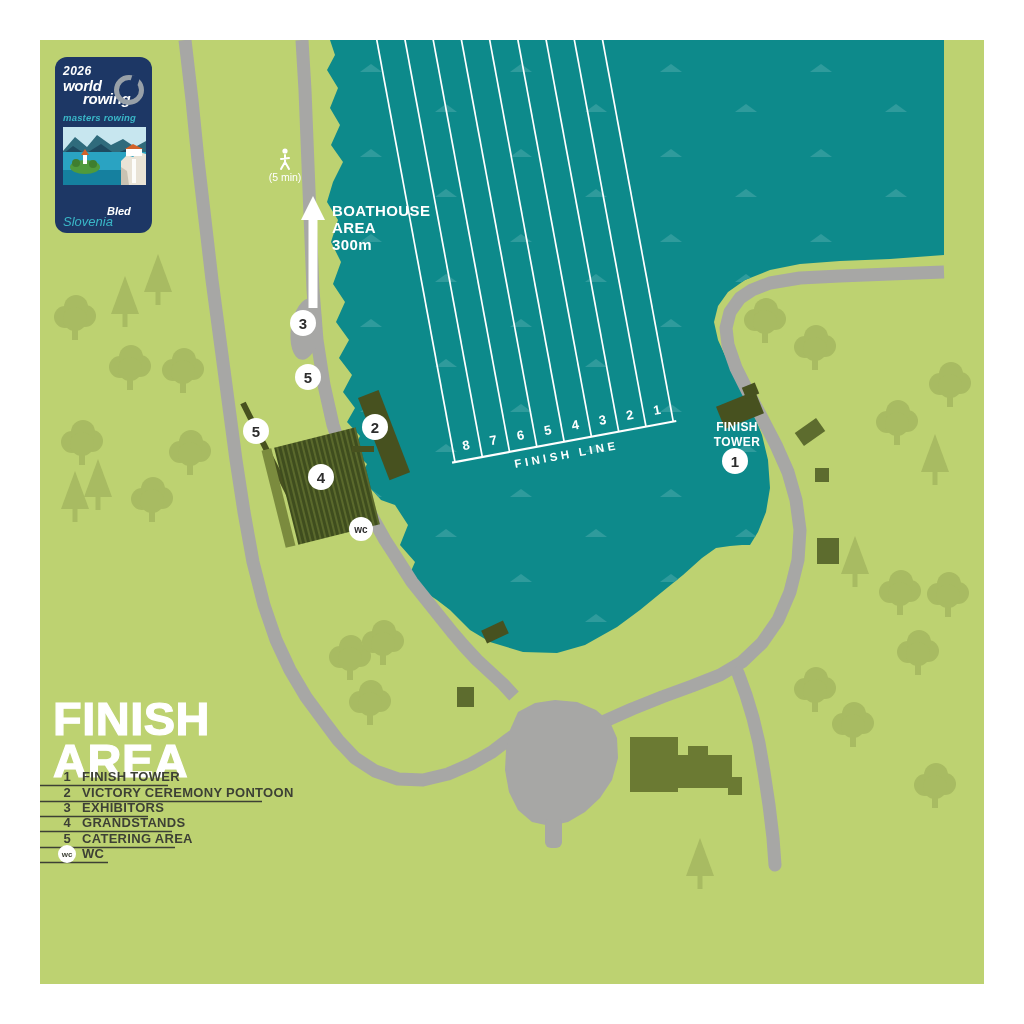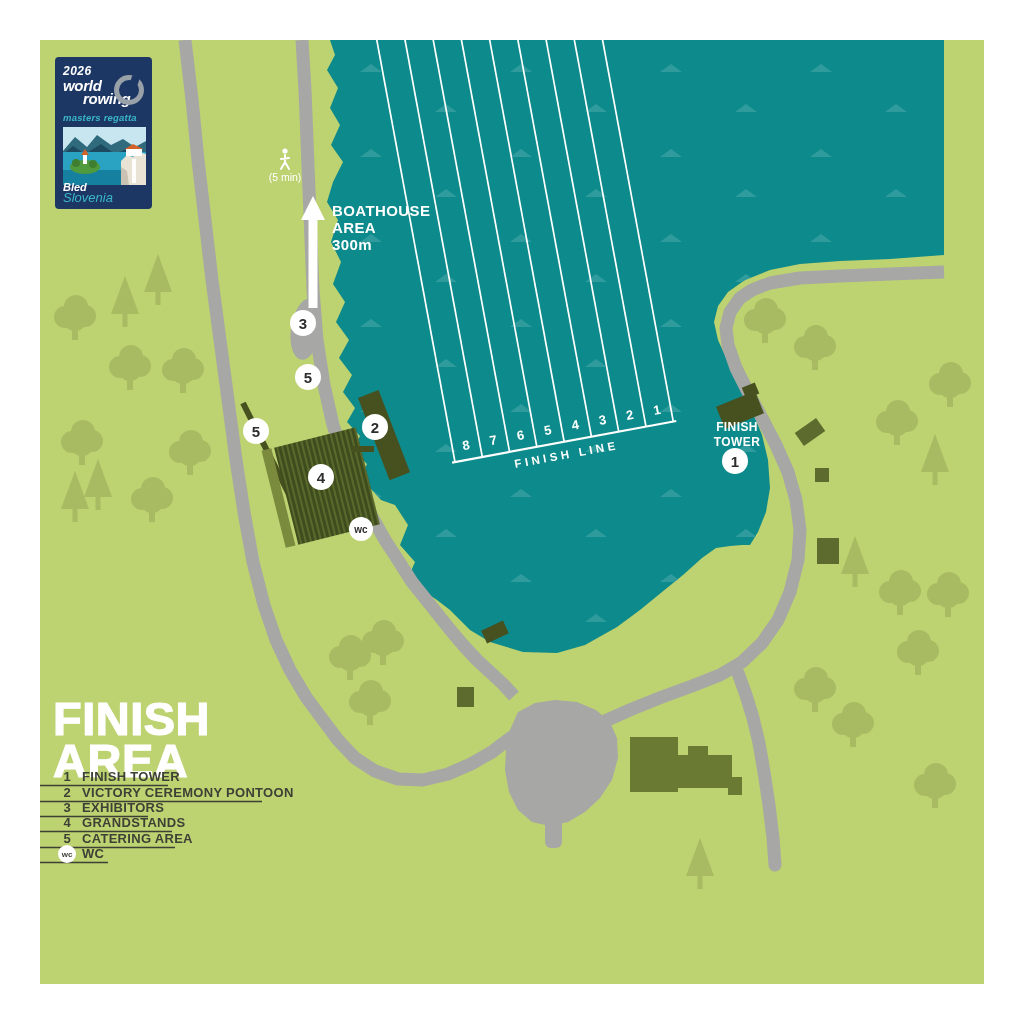--- a/index.html
+++ b/index.html
@@ -2,32 +2,32 @@
 <html><head>
 <meta charset="utf-8">
 <style>
   html,body{margin:0;padding:0;}
   body{width:1024px;height:1024px;background:#ffffff;font-family:"Liberation Sans",sans-serif;}
   .page{position:relative;width:1024px;height:1024px;background:#ffffff;overflow:hidden;}
   .map{position:absolute;left:40px;top:40px;width:944px;height:944px;background:#bdd271;overflow:hidden;}
   .map-svg{display:block;width:944px;height:944px;}
 
   
-  .badge{position:absolute;left:15px;top:17px;width:97px;height:152px;background:#1d3765;border-radius:4px;
+  .badge{position:absolute;left:15px;top:17px;width:97px;height:176px;background:#1d3765;border-radius:12px;
          box-sizing:border-box;padding:7px 7px 6px 8px;color:#fff;overflow:hidden;}
   .b-year{font-size:12px;font-weight:bold;font-style:italic;letter-spacing:.5px;}
   .b-logo{position:relative;margin-top:1px;height:30px;}
   .b-world{font-size:15px;font-weight:bold;font-style:italic;line-height:13px;letter-spacing:-.3px;}
   .b-rowing{font-size:15px;font-weight:bold;font-style:italic;line-height:13px;margin-left:20px;letter-spacing:-.3px;}
   .b-ring{position:absolute;top:-4px;right:1px;width:20px;height:20px;border:5px solid #98a0a8;border-radius:50%;}
   .b-ring-gap{position:absolute;width:8px;height:8px;background:#1d3765;top:-4px;right:0px;transform:rotate(18deg);}
   .b-event{font-size:9.5px;font-weight:bold;font-style:italic;color:#3ab7c8;margin-top:3px;letter-spacing:.2px;}
   .b-illus{margin-top:4px;}
   .b-loc{position:absolute;left:8px;bottom:7px;}
-  .b-bled{font-size:11px;font-weight:bold;font-style:italic;color:#ffffff;line-height:11px;}
+  .b-bled{font-size:11px;font-weight:bold;font-style:italic;color:#ffffff;line-height:11px;margin-left:44px;}
   .b-slov{font-size:13px;font-style:italic;color:#3ab7c8;line-height:9px;}
 
   
   text{font-family:"Liberation Sans",sans-serif;}
   .lane-num{font-size:13px;font-weight:bold;fill:#ffffff;text-anchor:middle;}
   .finish-line-text{font-size:11.5px;font-weight:bold;fill:#ffffff;text-anchor:middle;letter-spacing:3.5px;}
   .boathouse-text{font-size:15px;font-weight:bold;fill:#ffffff;letter-spacing:.4px;}
   .walk-text{font-size:10.5px;fill:#ffffff;text-anchor:middle;}
   .tower-label{font-size:12px;font-weight:bold;fill:#ffffff;text-anchor:middle;letter-spacing:.4px;}
   .marker-num{font-size:15px;font-weight:bold;fill:#2d2d2d;text-anchor:middle;}
@@ -257,21 +257,21 @@
 
     <div class="badge">
       <div class="b-year">2026</div>
       <div class="b-logo">
         <div class="b-world">world</div>
         <div class="b-rowing">rowing</div>
         <div class="b-ring">
             <span class="b-ring-gap"></span>
           </div>
       </div>
-      <div class="b-event">masters regatta</div>
+      <div class="b-event">masters rowing</div>
       <div class="b-illus">
         <svg width="83" height="58" viewBox="0 0 83 58">
           <rect x="0" y="0" width="83" height="27" fill="#c7e6ef"></rect>
           <path d="M0,24 L12,10 L24,20 L34,8 L48,18 L60,12 L72,20 L83,14 L83,27 L0,27 Z" fill="#2f6b7c"></path>
           <path d="M0,27 L10,19 L22,27 L38,17 L52,27 L66,21 L83,27 Z" fill="#1e4a60"></path>
           <rect x="0" y="25" width="83" height="20" fill="#2aa3c2"></rect>
           <rect x="0" y="43" width="83" height="15" fill="#15809f"></rect>
           <ellipse cx="22" cy="40" rx="15" ry="7" fill="#4f9a3c"></ellipse>
           <circle cx="13" cy="36" r="4" fill="#3f7e2f"></circle>
           <circle cx="30" cy="37" r="4" fill="#3f7e2f"></circle>

